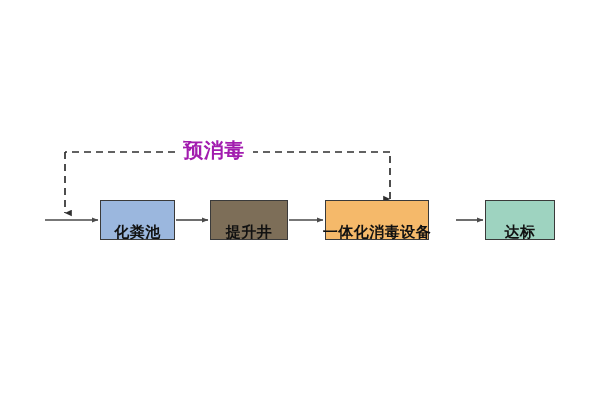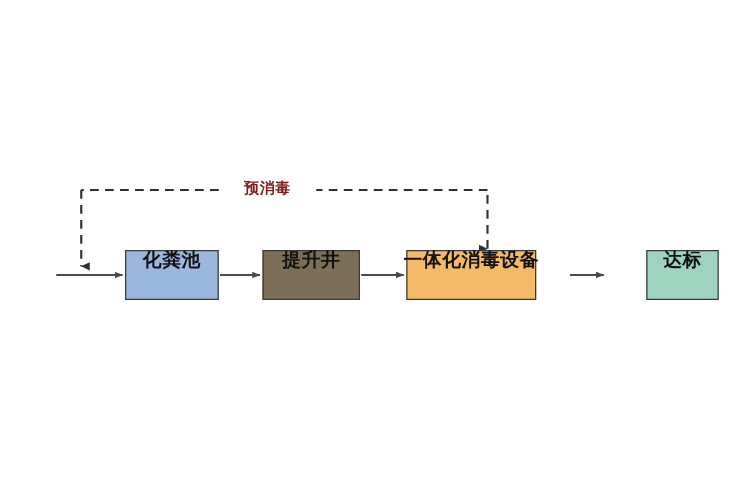--- a/index.html
+++ b/index.html
@@ -24,21 +24,21 @@
     left: 0;
     top: 0;
     width: 600px;
     height: 400px;
   }
   .process-box {
     position: absolute;
     box-sizing: border-box;
     border: 1.5px solid #3a3a3a;
     display: flex;
-    align-items: flex-start;
+    align-items: flex-end;
     justify-content: center;
   }
   .process-box-label {
     font-size: 15px;
     font-weight: bold;
     color: #111111;
     letter-spacing: 0.5px;
     line-height: 1;
     white-space: nowrap;
   }
@@ -56,39 +56,38 @@
   }
   #box-disinfection-equipment {
     left: 325px;
     top: 200px;
     width: 104px;
     height: 40px;
   }
   #box-compliance {
     left: 485px;
     top: 200px;
-    width: 58px;
+    width: 70px;
     height: 40px;
-    margin-left: 32px;
   }
   #predisinfection-label {
     position: absolute;
     left: 176px;
     top: 139px;
     width: 76px;
     height: 22px;
     background: #ffffff;
     display: flex;
     align-items: center;
     justify-content: center;
   }
   #predisinfection-label .loop-label-text {
-    font-size: 12px;
+    font-size: 20px;
     font-weight: bold;
-    color: #7f1d1d;
+    color: #a21caf;
     letter-spacing: 0.5px;
     white-space: nowrap;
   }
 </style>
 </head>
 <body>
 
 <div id="diagram-canvas">
 
   <svg id="flow-svg" viewBox="0 0 600 400" xmlns="http://www.w3.org/2000/svg">

